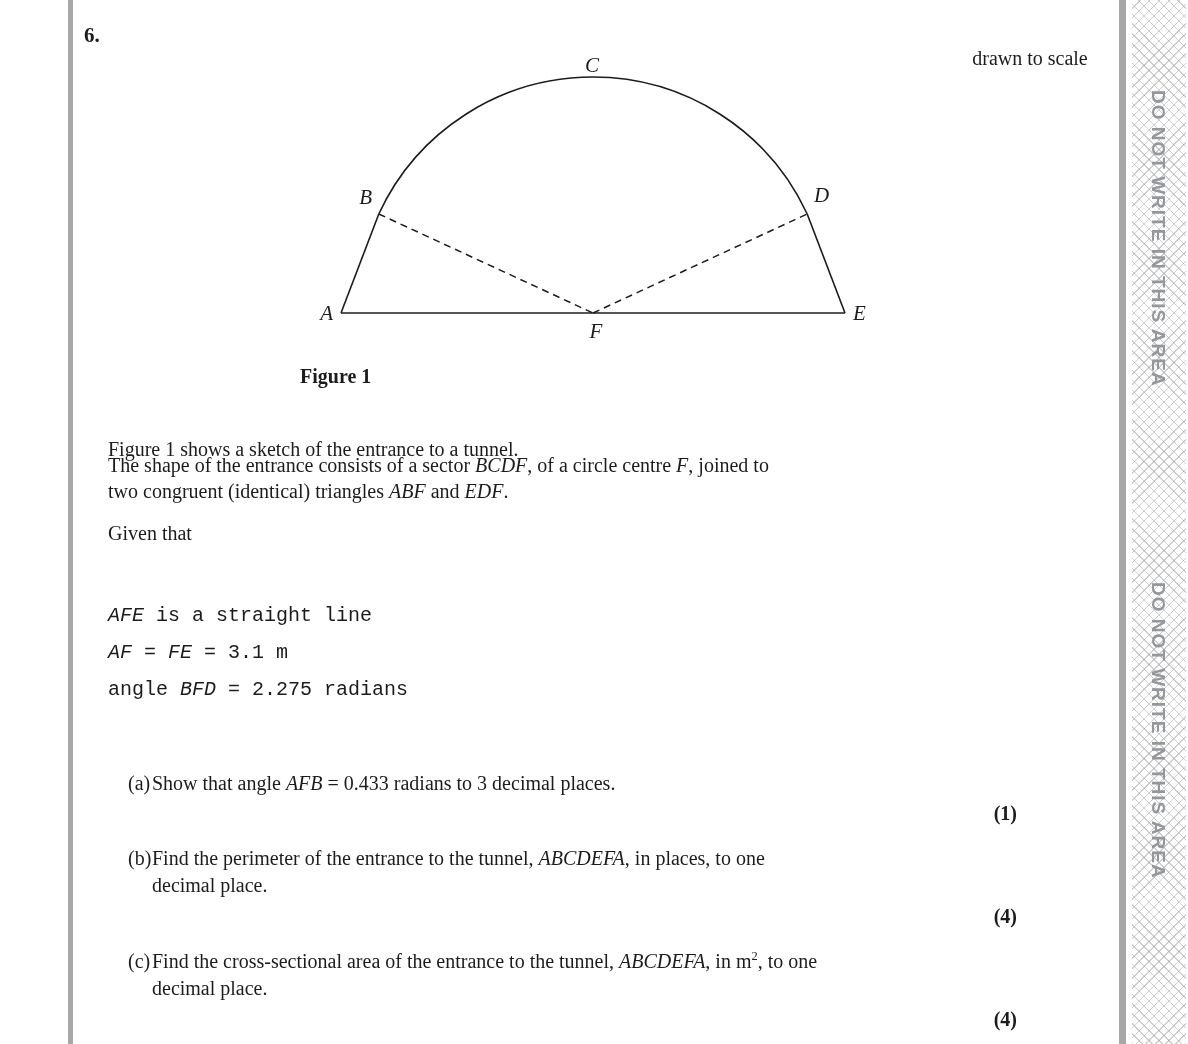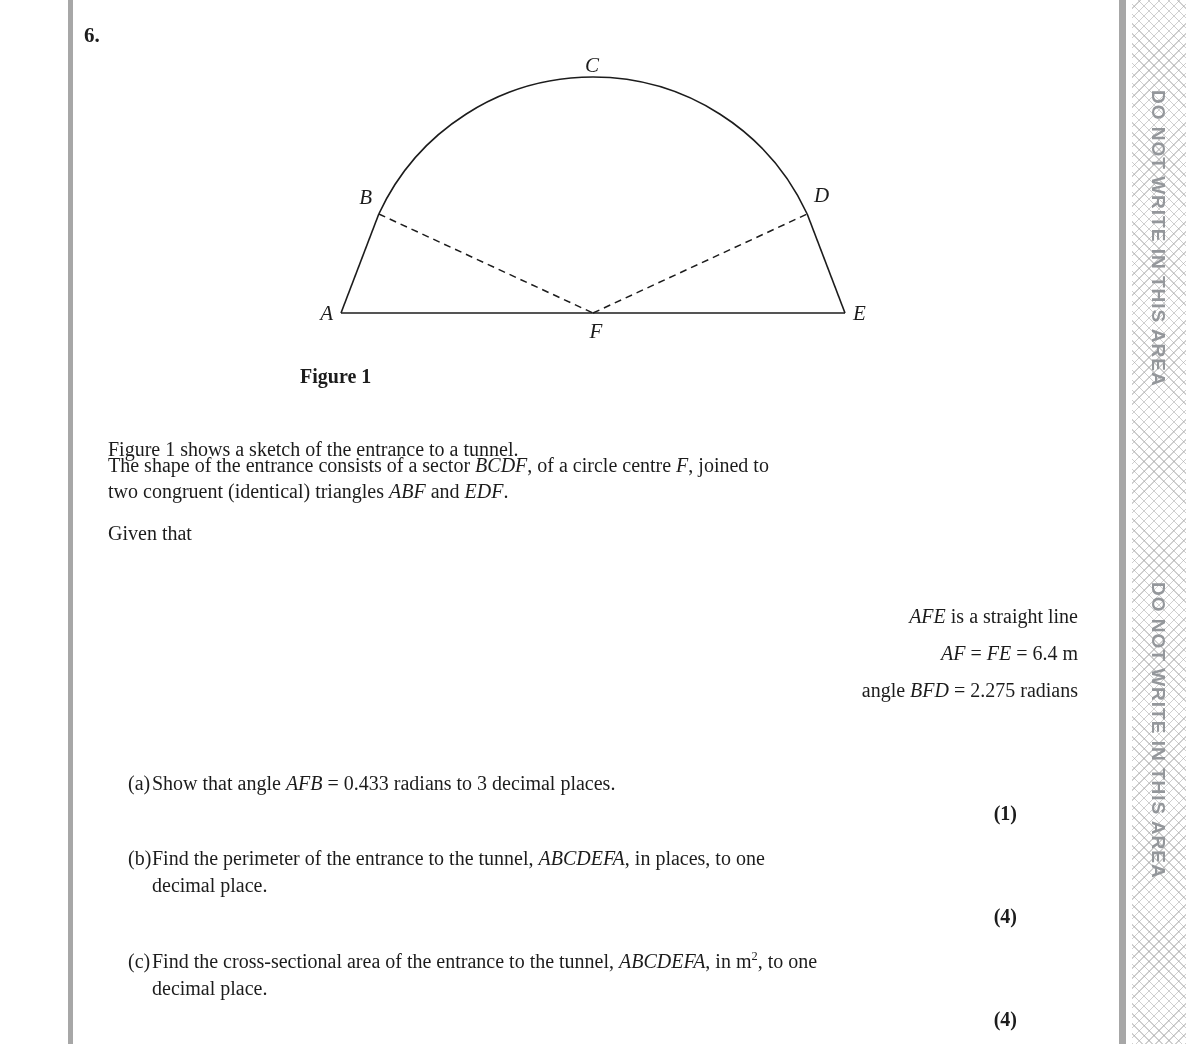--- a/index.html
+++ b/index.html
@@ -12,21 +12,21 @@
   .abs{position:absolute;}
   .it{font-style:italic;}
   sup{font-size:0.62em;line-height:0;}
   .qnum{left:84px;top:22px;font-weight:bold;font-size:21px;}
   .fig-wrap{left:300px;top:42px;width:600px;height:320px;}
   .note{left:935px;top:44px;width:190px;text-align:center;line-height:28px;}
   .caption{left:300px;top:363px;width:600px;text-align:left;font-weight:bold;}
   .p1{left:108px;top:423px;width:900px;margin-top:13px;}
   .p2{left:108px;top:452px;width:920px;}
   .given{left:108px;top:520px;}
-  .equations{left:108px;top:603px;width:970px;text-align:right;}
+  .equations{left:108px;top:603px;width:970px;text-align:left;font-family:Liberation Mono, monospace;}
   .equations .eq{margin-bottom:11px;}
   .part{left:128px;width:889px;}
   .part .plabel{position:absolute;left:0;top:0;}
   .part .ptext{margin-left:24px;}
   .part-a{top:770px;}
   .part-b{top:845px;line-height:27px;}
   .part-c{top:948px;line-height:27px;}
   .mark{left:108px;width:909px;text-align:right;font-weight:bold;}
   .mark-a{top:800px;}
   .mark-b{top:903px;}
@@ -78,36 +78,37 @@
       <text x="292" y="30" text-anchor="middle">C</text>
       <text x="72" y="162" text-anchor="end">B</text>
       <text x="514" y="160" text-anchor="start">D</text>
       <text x="33" y="278" text-anchor="end">A</text>
       <text x="553" y="278" text-anchor="start">E</text>
       <text x="296" y="296" text-anchor="middle">F</text>
     </svg>
   </div>
 
   <div class="abs note">
+    <div>drawn to scale</div>
   </div>
 
   <div class="abs caption">Figure 1</div>
 
   <div class="abs p1">Figure 1 shows a sketch of the entrance to a tunnel.</div>
 
   <div class="abs p2">
     <div><span>The shape of the entrance consists of a sector </span><span class="it">BCDF</span><span>, of a circle centre </span><span class="it">F</span><span>, joined to</span></div>
     <div><span>two congruent (identical) triangles </span><span class="it">ABF</span><span> and </span><span class="it">EDF</span><span>.</span></div>
   </div>
 
   <div class="abs given">Given that</div>
 
   <div class="abs equations">
     <div class="eq"><span class="it">AFE</span><span> is a straight line</span></div>
-    <div class="eq"><span class="it">AF</span><span> = </span><span class="it">FE</span><span> = 6.4 m</span></div>
+    <div class="eq"><span class="it">AF</span><span> = </span><span class="it">FE</span><span> = 3.1 m</span></div>
     <div class="eq"><span>angle </span><span class="it">BFD</span><span> = 2.275 radians</span></div>
   </div>
 
   <div class="abs part part-a">
     <span class="plabel">(a)</span>
     <div class="ptext"><span>Show that angle </span><span class="it">AFB</span><span> = 0.433 radians to 3 decimal places.</span></div>
   </div>
   <div class="abs mark mark-a">(1)</div>
 
   <div class="abs part part-b">

